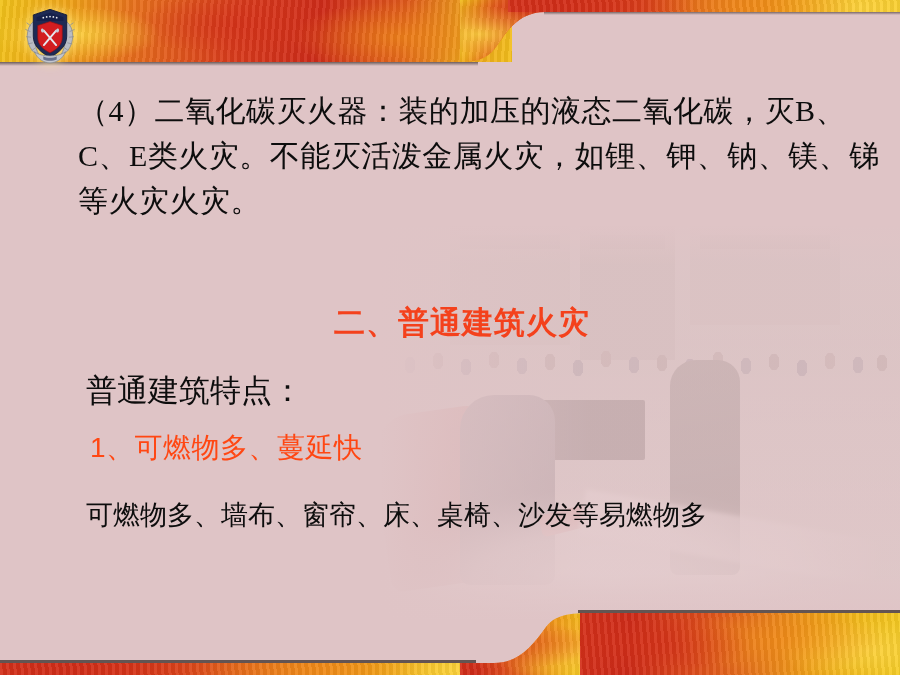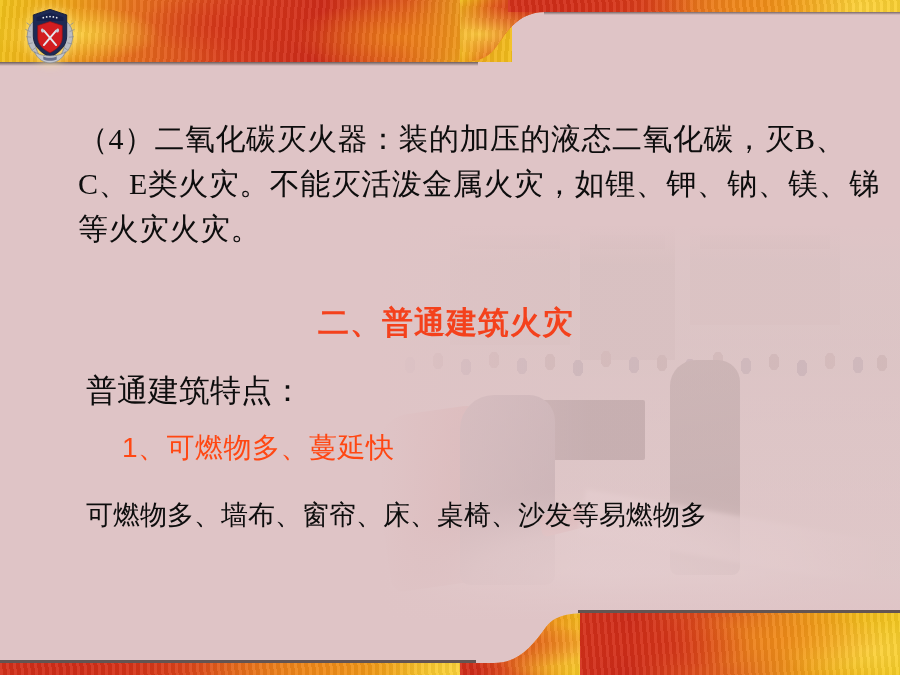--- a/index.html
+++ b/index.html
@@ -179,27 +179,26 @@
   #content { position: absolute; left: 0; top: 0; width: 900px; height: 675px; }
 
   .para-black {
     position: absolute;
     color: #0d0d0d;
     font-size: 30px;
     line-height: 45px;
     letter-spacing: .5px;
     white-space: pre-wrap;
     font-family: "Liberation Serif", "DejaVu Serif", serif;
-    margin-top: 28px;
   }
   #body-para { left: 78px; top: 88px; width: 812px; }
 
   #section-heading {
     position: absolute;
-    left: 318px; top: 302px;
+    left: 334px; top: 302px;
     color: #f4411c;
     font-size: 31px;
     font-weight: bold;
     letter-spacing: 1px;
     font-family: "Liberation Serif", "DejaVu Serif", serif;
   }
 
   #feature-label {
     position: absolute;
     left: 86px; top: 370px;
@@ -208,21 +207,20 @@
     font-family: "Liberation Serif", "DejaVu Serif", serif;
   }
 
   #point-1 {
     position: absolute;
     left: 90px; top: 429px;
     color: #ff4713;
     font-size: 28px;
     letter-spacing: .5px;
     font-family: "Liberation Sans", "DejaVu Sans", sans-serif;
-    margin-left: 32px;
   }
 
   #detail-para {
     position: absolute;
     left: 86px; top: 495px;
     width: 800px;
     color: #0d0d0d;
     font-size: 27px;
     line-height: 41px;
     white-space: pre-wrap;

